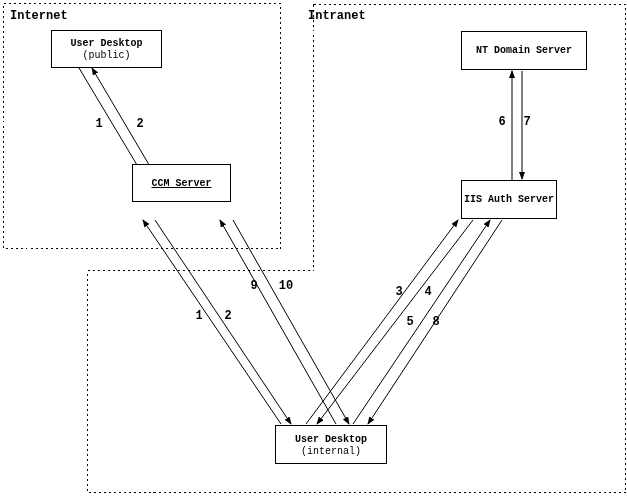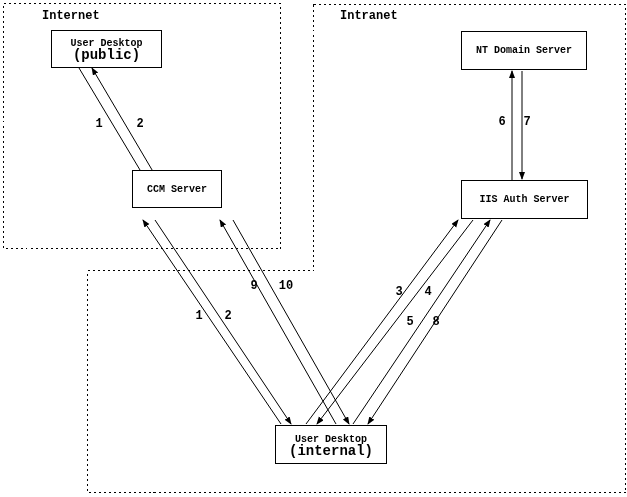--- a/index.html
+++ b/index.html
@@ -9,36 +9,35 @@
     background:#fff;
     font-family:"Liberation Mono","DejaVu Sans Mono",monospace;
     color:#000;
     overflow:hidden;
   }
   #wires{position:absolute;left:0;top:0;width:627px;height:497px;}
   .zone-label{
     position:absolute;
     font-size:12px;font-weight:bold;letter-spacing:0px;
     white-space:nowrap;
-    margin-left:32px;
   }
   .node{
     position:absolute;
     background:#fff;
     border:1px solid #000;
     display:flex;flex-direction:column;
     align-items:center;justify-content:center;
     box-sizing:border-box;
     z-index:2;
   }
   .node .label{
     font-size:10px;font-weight:bold;white-space:nowrap;line-height:13px;
   }
   .node .sublabel{
-    font-size:14px;font-weight:bold;white-space:nowrap;line-height:11px;
+    font-size:10px;font-weight:normal;white-space:nowrap;line-height:11px;
   }
   .num-label{
     position:absolute;
     font-size:12px;font-weight:bold;
     transform:translate(-50%,-50%);
     background:transparent;
     z-index:3;
     white-space:nowrap;
   }
 </style>
@@ -78,29 +77,29 @@
   </svg>
 
   <span class="zone-label" style="left:10px;top:9px;">Internet</span>
   <span class="zone-label" style="left:308px;top:9px;">Intranet</span>
 
   <div class="node" style="left:51px;top:30px;width:111px;height:38px;">
     <span class="label">User Desktop</span>
     <span class="sublabel">(public)</span>
   </div>
 
-  <div class="node" style="left:132px;top:170px;width:90px;height:38px;">
+  <div class="node" style="left:132px;top:164px;width:99px;height:38px;text-decoration:underline;">
     <span class="label">CCM Server</span>
   </div>
 
   <div class="node" style="left:461px;top:31px;width:126px;height:39px;">
     <span class="label">NT Domain Server</span>
   </div>
 
-  <div class="node" style="left:461px;top:180px;width:127px;height:39px;">
+  <div class="node" style="left:461px;top:180px;width:96px;height:39px;">
     <span class="label">IIS Auth Server</span>
   </div>
 
   <div class="node" style="left:275px;top:425px;width:112px;height:39px;">
     <span class="label">User Desktop</span>
     <span class="sublabel">(internal)</span>
   </div>
 
   <span class="num-label" style="left:99px;top:124px;">1</span>
   <span class="num-label" style="left:140px;top:124px;">2</span>

